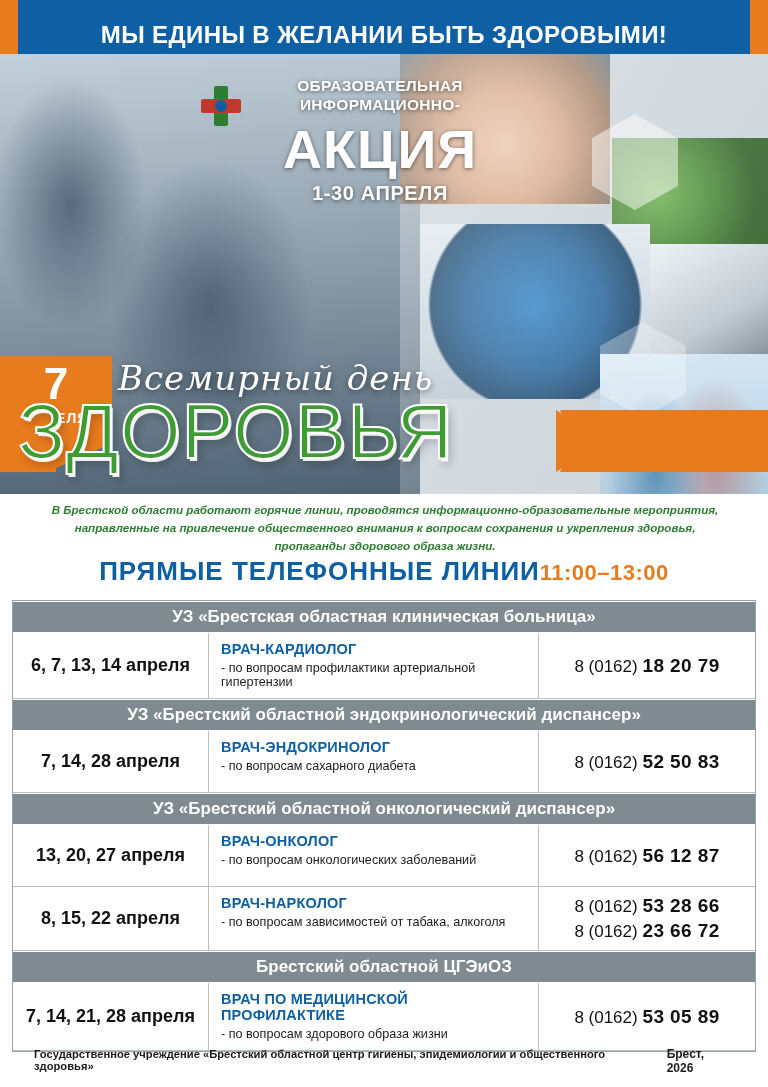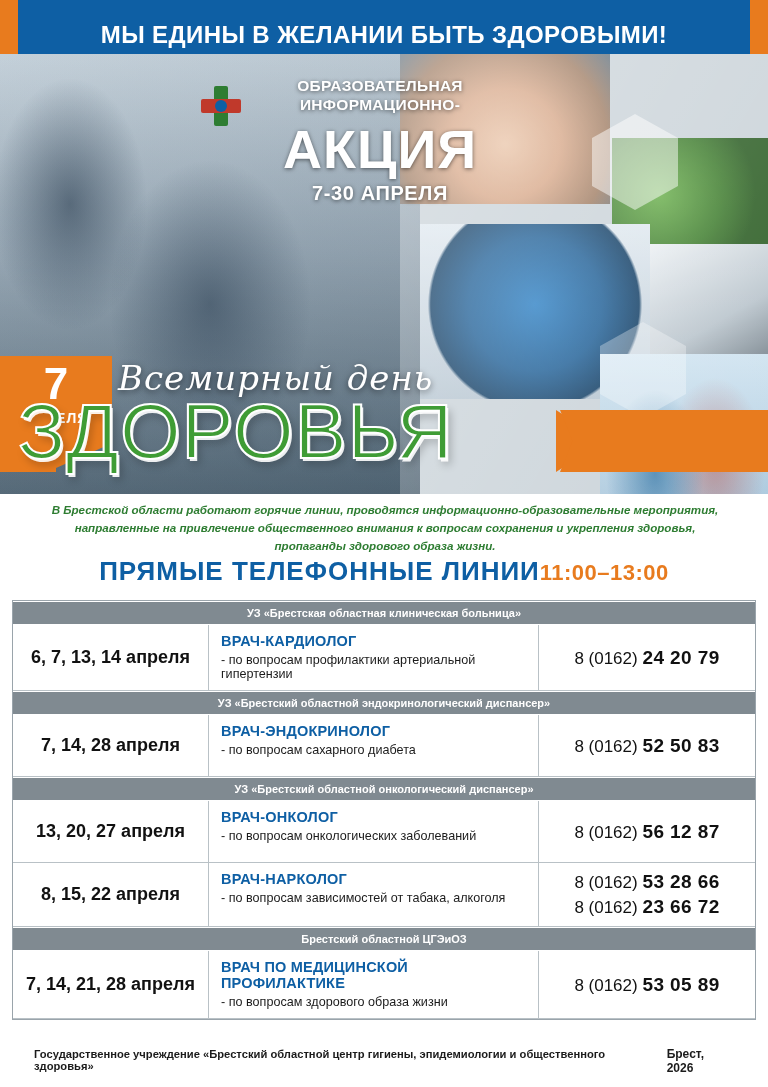--- a/index.html
+++ b/index.html
@@ -256,21 +256,21 @@
   .table {
     position: absolute;
     left: 12px; top: 600px;
     width: 744px;
     border: 1px solid #9aa4ab;
     border-collapse: collapse;
   }
   .tbl-section {
     background: #808a91;
     color: #ffffff;
-    font-size: 11px;
+    font-size: 17px;
     font-weight: bold;
     text-align: center;
     padding: 5px 4px;
     border-bottom: 1px solid #ffffff;
     border-top: 1px solid #ffffff;
   }
   .tbl-row { display: flex; align-items: stretch; border-bottom: 1px solid #b9c1c6; }
   .cell-dates {
     width: 196px;
     padding: 20px 6px;
@@ -356,21 +356,21 @@
   <svg class="logo-mark" viewBox="0 0 46 48">
     <rect x="16" y="4" width="14" height="40" rx="2" fill="#2e7d32"></rect>
     <rect x="3" y="17" width="40" height="14" rx="2" fill="#c0392b"></rect>
     <circle cx="23" cy="24" r="6" fill="#0e5fa4"></circle>
   </svg>
 
   <div class="action-block">
     <div class="action-sub">ОБРАЗОВАТЕЛЬНАЯ</div>
     <div class="action-sub">ИНФОРМАЦИОННО-</div>
     <div class="action-title">АКЦИЯ</div>
-    <div class="action-dates">7-30 АПРЕЛЯ</div>
+    <div class="action-dates">1-30 АПРЕЛЯ</div>
   </div>
 
   <div class="date-badge">
     <div class="day">7</div>
     <div class="mon">АПРЕЛЯ</div>
   </div>
 
   <div class="script-line">Всемирный день</div>
 
   <div class="zd-band">
@@ -389,21 +389,21 @@
 
   <div class="table" id="hotline-table">
       <div class="tbl-section">УЗ «Брестская областная клиническая больница»</div>
       <div class="tbl-row">
         <div class="cell-dates">6, 7, 13, 14 апреля</div>
         <div class="cell-doc">
           <div class="doc-title">ВРАЧ-КАРДИОЛОГ</div>
           <div class="doc-note">- по вопросам профилактики артериальной гипертензии</div>
         </div>
         <div class="cell-phone">
-          <div class="phone"><span>8 (0162)</span> <b>24 20 79</b></div>
+          <div class="phone"><span>8 (0162)</span> <b>18 20 79</b></div>
         </div>
       </div>
       <div class="tbl-section">УЗ «Брестский областной эндокринологический диспансер»</div>
       <div class="tbl-row">
         <div class="cell-dates">7, 14, 28 апреля</div>
         <div class="cell-doc">
           <div class="doc-title">ВРАЧ-ЭНДОКРИНОЛОГ</div>
           <div class="doc-note">- по вопросам сахарного диабета</div>
         </div>
         <div class="cell-phone">

